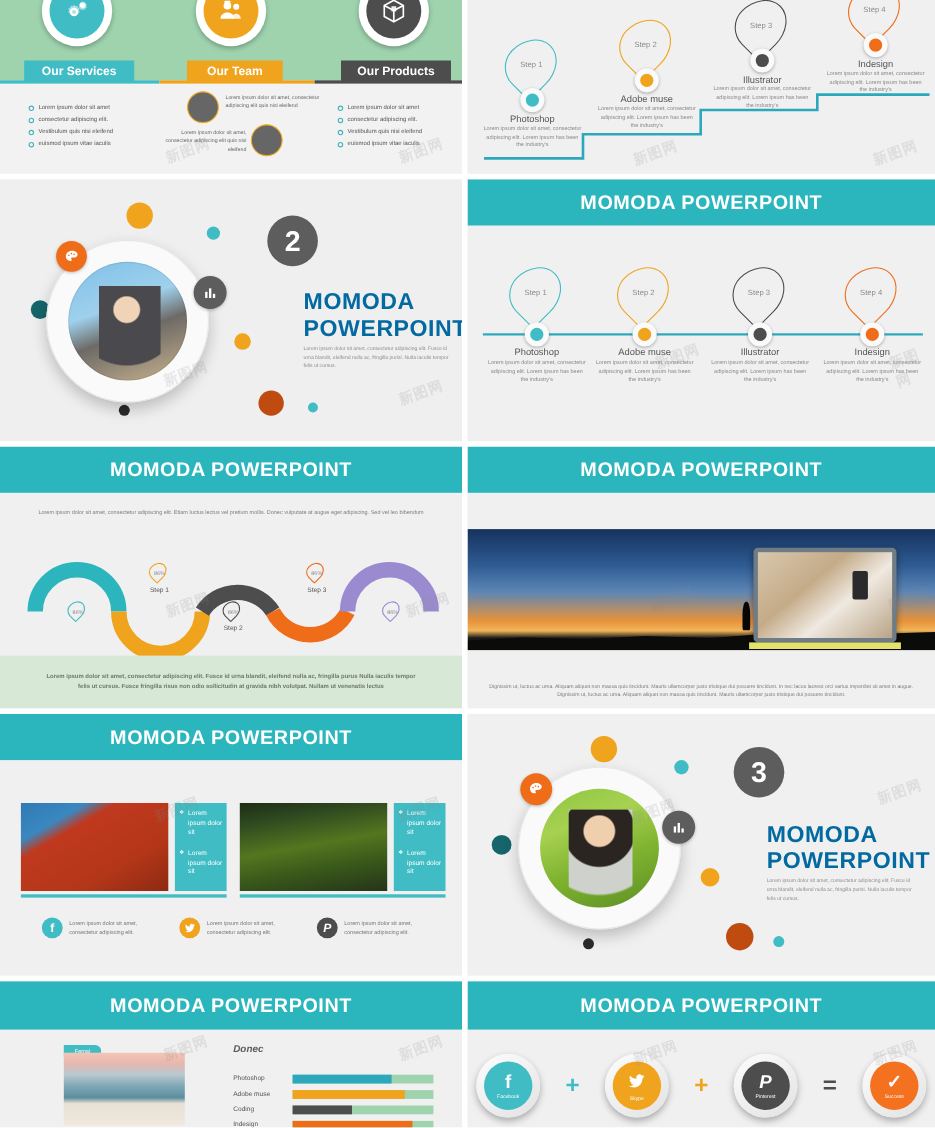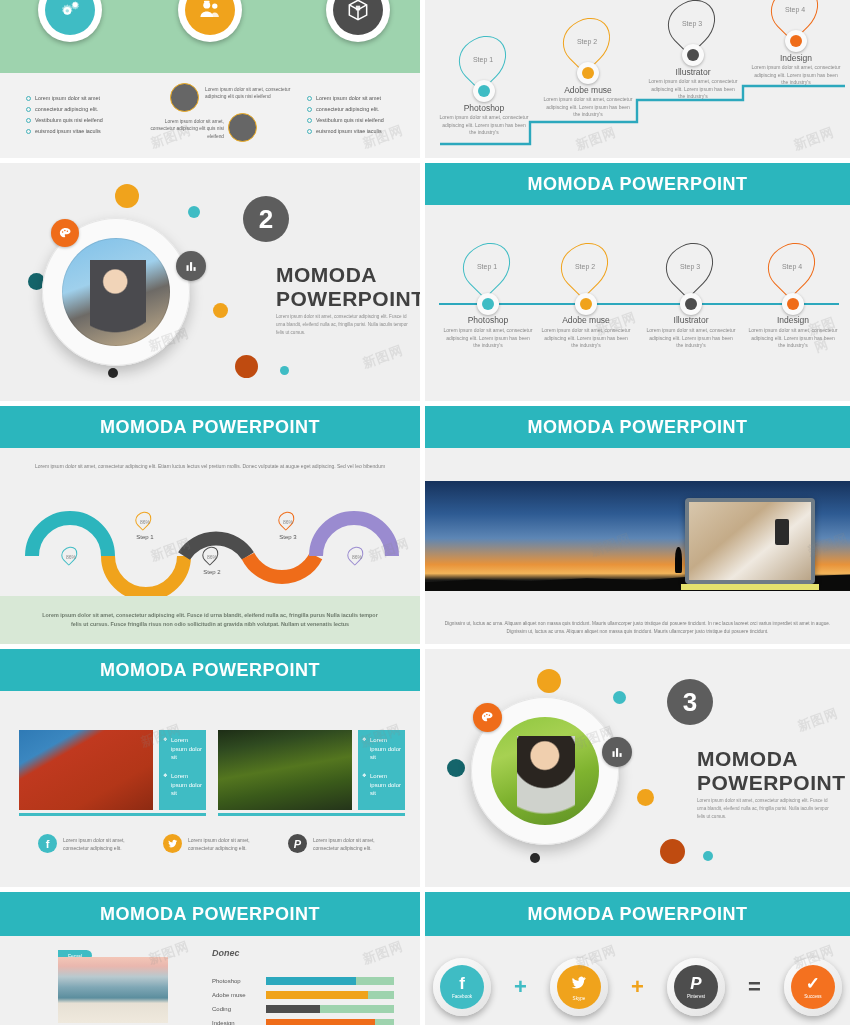--- a/index.html
+++ b/index.html
@@ -113,21 +113,21 @@
   #s3 .photoring .ph:after {
     content:""; position:absolute; left:26%; top:20%; width:52%; height:80%;
     background:radial-gradient(circle at 45% 25%, #f1d4b8 0 16%, #4a4a4e 18% 70%, transparent 72%);
   }
   .bigno {
     position:absolute; width:46px; height:46px; border-radius:50%;
     background:#5d5d5d; color:#fff;
     display:flex; align-items:center; justify-content:center;
     font-size:26px; font-weight:bold;
   }
-  .bigtitle { position:absolute; color:#404040; font-size:21px; font-weight:bold; line-height:1.12; letter-spacing:0.5px; }
+  .bigtitle { position:absolute; color:#0369a1; font-size:21px; font-weight:bold; line-height:1.12; letter-spacing:0.5px; }
   .bigbody { position:absolute; color:#8d8d8d; font-size:4.6px; line-height:1.75; }
   .ic {
     position:absolute; border-radius:50%;
     display:flex; align-items:center; justify-content:center;
     color:#fff; box-shadow:0 1px 3px rgba(0,0,0,0.25);
   }
   
   #s4 { left:425px; top:163px; width:425px; height:238px; }
   
   #s5 { left:0; top:406px; width:420px; height:238px; }
@@ -282,20 +282,36 @@
     <div class="bigcircle" style="left:326px;">
       <div class="inner" style="background:#4d4d4d;">
         <svg width="26" height="26" viewBox="0 0 24 24" fill="none" stroke="#fff" stroke-width="1.4">
             <path d="M12 3l8 4.3v9.4L12 21l-8-4.3V7.3z"></path>
             <path d="M4 7.3l8 4.3 8-4.3M12 11.6V21"></path>
             <rect x="10" y="8" width="4" height="4.4" fill="#fff" stroke="none" opacity=".9"></rect>
           </svg>
       </div>
     </div>
 
+    <div class="tabrow">
+      <div class="tab" style="left:22px;width:100px;background:#3fbcc4;">
+        <span>Our Services</span>
+      </div>
+      <div class="tabline" style="left:0;width:145px;background:#3fbcc4;"></div>
+
+      <div class="tab" style="left:170px;width:87px;background:#f0a31c;">
+        <span>Our Team</span>
+      </div>
+      <div class="tabline" style="left:145px;width:141px;background:#f0a31c;"></div>
+
+      <div class="tab" style="left:310px;width:100px;background:#4d4d4d;">
+        <span>Our Products</span>
+      </div>
+      <div class="tabline" style="left:286px;width:134px;background:#4d4d4d;"></div>
+    </div>
 
     <ul class="bullets" style="left:26px;top:93px;">
       <li>Lorem ipsum dolor sit amet</li>
       <li>consectetur adipiscing elit.</li>
       <li>Vestibulum quis nisi eleifend</li>
       <li>euismod ipsum vitae iaculis</li>
     </ul>
 
     <div class="grayc" style="left:170px;top:83px;width:29px;height:29px;"></div>
     <div class="midtxt" style="left:205px;top:86px;width:86px;">Lorem ipsum dolor sit amet, consectetur adipiscing elit quis nisi eleifend</div>

